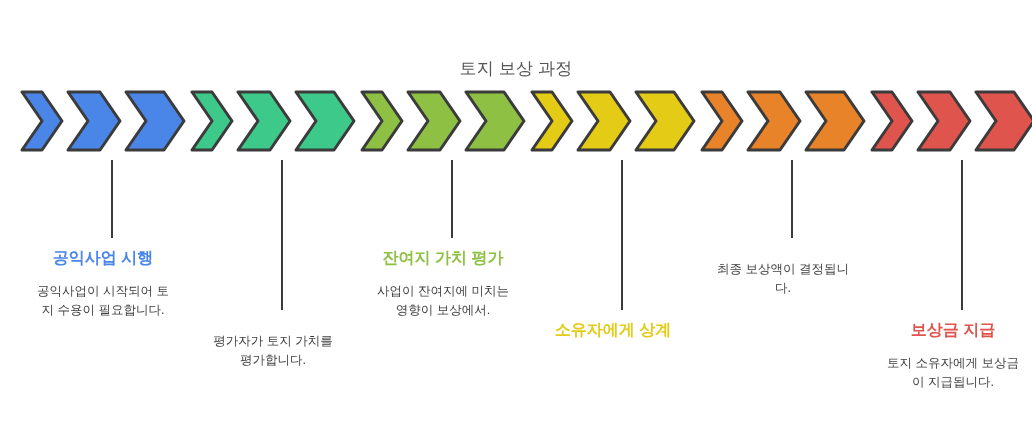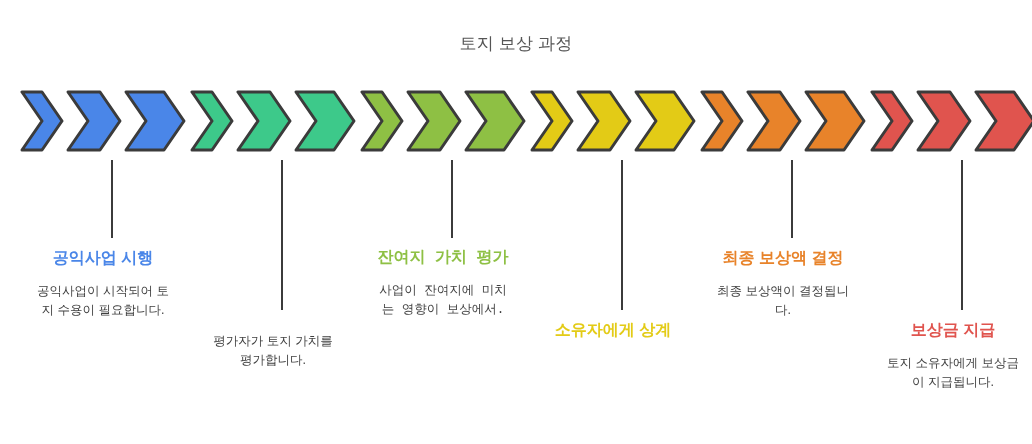--- a/index.html
+++ b/index.html
@@ -16,21 +16,21 @@
   }
 
   .infographic {
     position: relative;
     width: 1032px;
     height: 444px;
   }
 
   .chart-title {
     position: absolute;
-    top: 32px;
+    top: 57px;
     left: 0;
     width: 1032px;
     text-align: center;
     font-size: 17px;
     color: #555555;
     font-weight: 400;
     letter-spacing: 0.2px;
   }
 
   .steps-layer {
@@ -134,21 +134,21 @@
           <polygon points="48,2 80,2 100,31 80,60 48,60 68,31" fill="#3dc98a" stroke="#3b3b3b" stroke-width="3" stroke-linejoin="round"></polygon>
           <polygon points="106,2 144,2 164,31 144,60 106,60 126,31" fill="#3dc98a" stroke="#3b3b3b" stroke-width="3" stroke-linejoin="round"></polygon>
         </svg>
       </div>
       <div class="connector"></div>
       <div class="textblock">
         <div class="step-desc">평가자가 토지 가치를 평가합니다.</div>
       </div>
     </div>
 
-    <div class="step up" style="left:358px;font-family:Liberation Mono, monospace;">
+    <div class="step up" style="left:358px;">
       <div class="chev-group">
         <svg class="chev-svg" viewBox="0 0 166 62">
           <polygon points="2,2 22,2 42,31 22,60 2,60 22,31" fill="#8ec044" stroke="#3b3b3b" stroke-width="3" stroke-linejoin="round"></polygon>
           <polygon points="48,2 80,2 100,31 80,60 48,60 68,31" fill="#8ec044" stroke="#3b3b3b" stroke-width="3" stroke-linejoin="round"></polygon>
           <polygon points="106,2 144,2 164,31 144,60 106,60 126,31" fill="#8ec044" stroke="#3b3b3b" stroke-width="3" stroke-linejoin="round"></polygon>
         </svg>
       </div>
       <div class="connector"></div>
       <div class="textblock">
         <div class="step-heading" style="color:#8ec044;">잔여지 가치 평가</div>
@@ -173,21 +173,20 @@
     <div class="step up" style="left:698px;">
       <div class="chev-group">
         <svg class="chev-svg" viewBox="0 0 166 62">
           <polygon points="2,2 22,2 42,31 22,60 2,60 22,31" fill="#e8832a" stroke="#3b3b3b" stroke-width="3" stroke-linejoin="round"></polygon>
           <polygon points="48,2 80,2 100,31 80,60 48,60 68,31" fill="#e8832a" stroke="#3b3b3b" stroke-width="3" stroke-linejoin="round"></polygon>
           <polygon points="106,2 144,2 164,31 144,60 106,60 126,31" fill="#e8832a" stroke="#3b3b3b" stroke-width="3" stroke-linejoin="round"></polygon>
         </svg>
       </div>
       <div class="connector"></div>
       <div class="textblock">
-        <div class="step-heading" style="color:#e8832a;">최종 보상액 결정</div>
         <div class="step-desc">최종 보상액이 결정됩니다.</div>
       </div>
     </div>
 
     <div class="step down" style="left:868px;">
       <div class="chev-group">
         <svg class="chev-svg" viewBox="0 0 166 62">
           <polygon points="2,2 22,2 42,31 22,60 2,60 22,31" fill="#e0544e" stroke="#3b3b3b" stroke-width="3" stroke-linejoin="round"></polygon>
           <polygon points="48,2 80,2 100,31 80,60 48,60 68,31" fill="#e0544e" stroke="#3b3b3b" stroke-width="3" stroke-linejoin="round"></polygon>
           <polygon points="106,2 144,2 164,31 144,60 106,60 126,31" fill="#e0544e" stroke="#3b3b3b" stroke-width="3" stroke-linejoin="round"></polygon>

